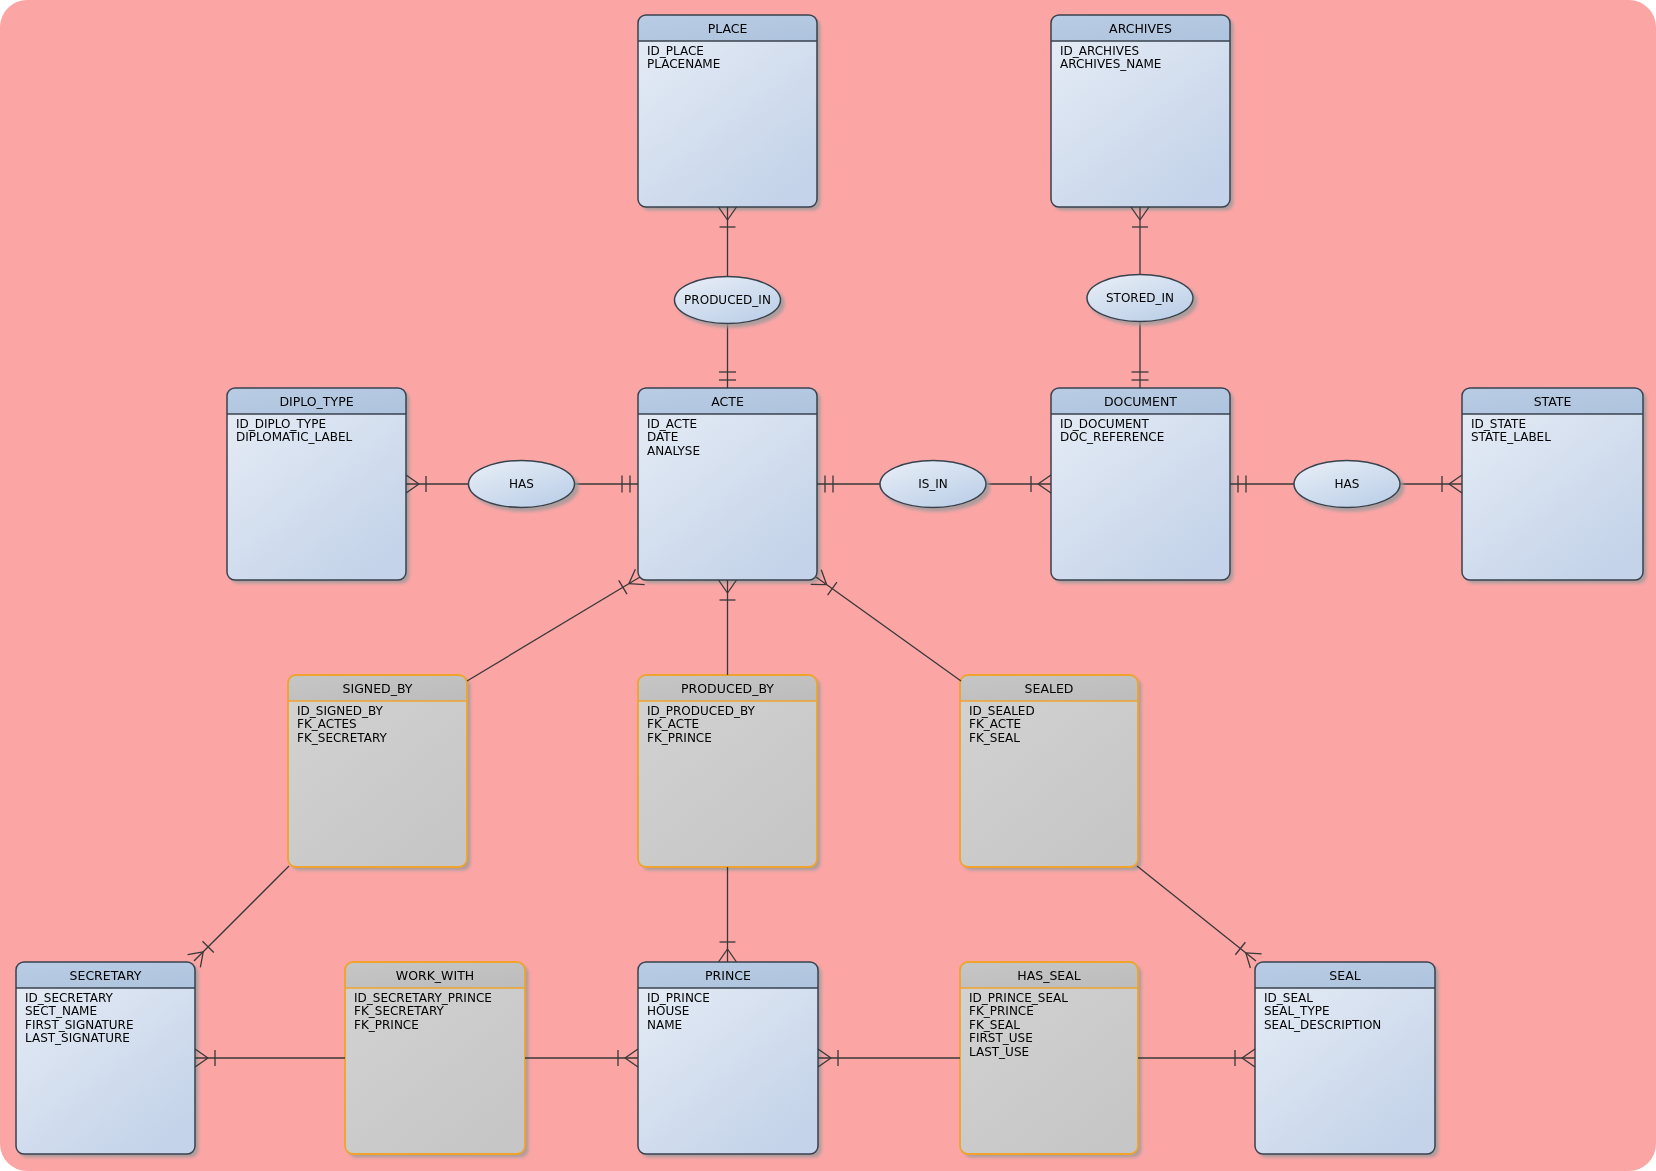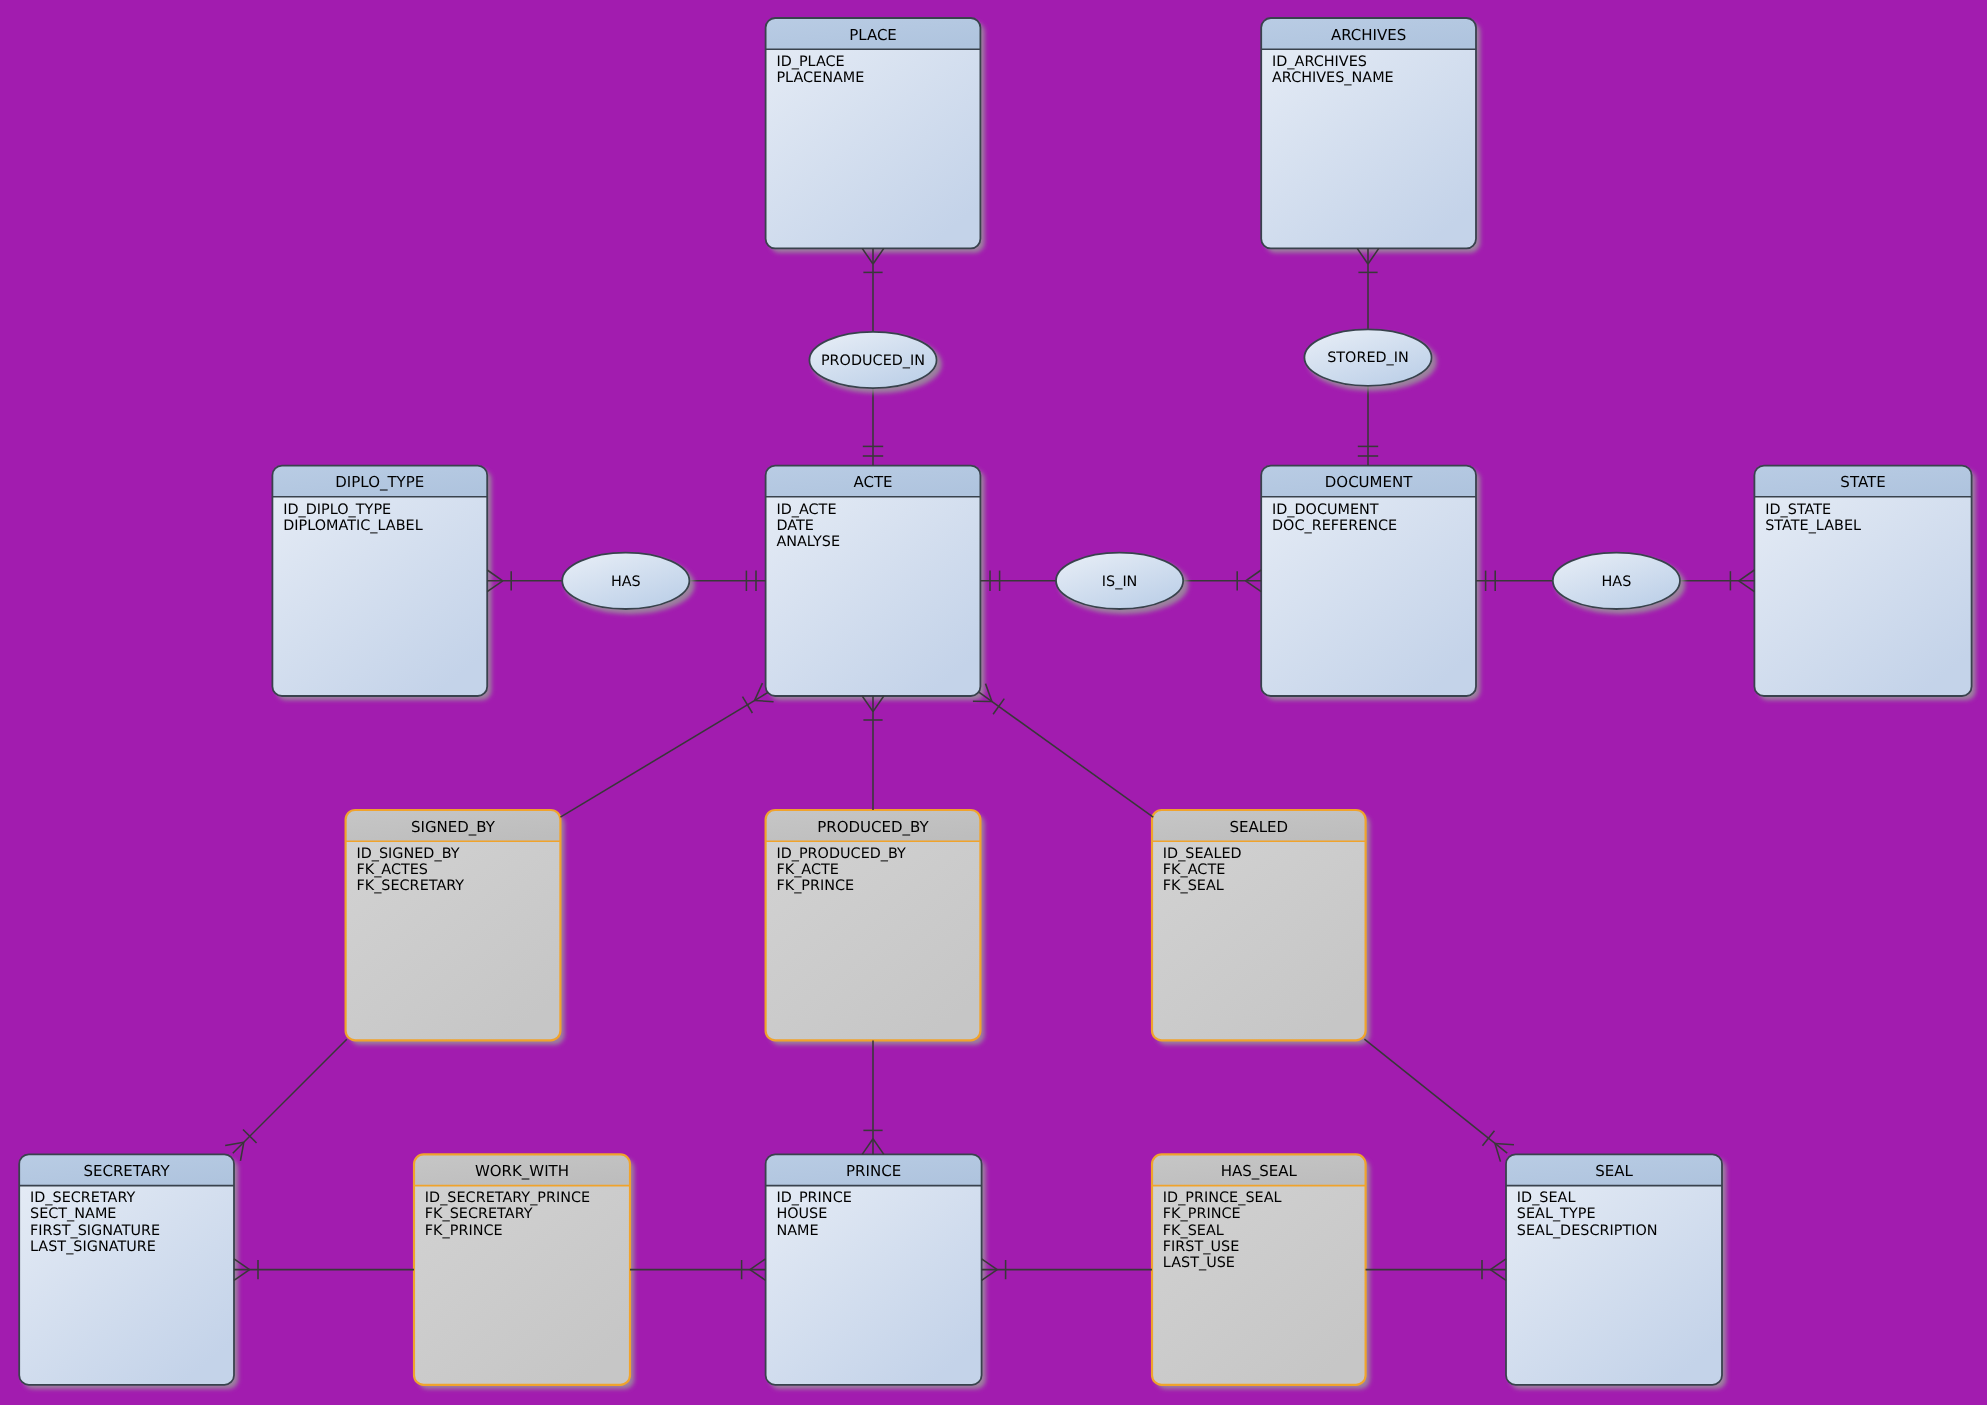--- a/index.html
+++ b/index.html
@@ -1,16 +1,16 @@
 <!DOCTYPE html>
 <html><head>
 <meta charset="utf-8">
 <style>
   html, body { margin: 0; padding: 0; background: #ffffff; }
-  .canvas-wrap { position: relative; width: 1656px; height: 1171px; background: #a21caf; }
+  .canvas-wrap { position: relative; width: 1656px; height: 1171px; background: #fca5a5; border-radius: 27px; }
   svg { display: block; }
   text { fill: #000000; }
   .ent-title  { font: 12.5px "DejaVu Sans", sans-serif; }
   .ent-attr   { font: 12px "DejaVu Sans", sans-serif; }
   .rel-label  { font: 12px "DejaVu Sans", sans-serif; }
 </style>
 </head>
 <body>
 
 <div class="canvas-wrap">

